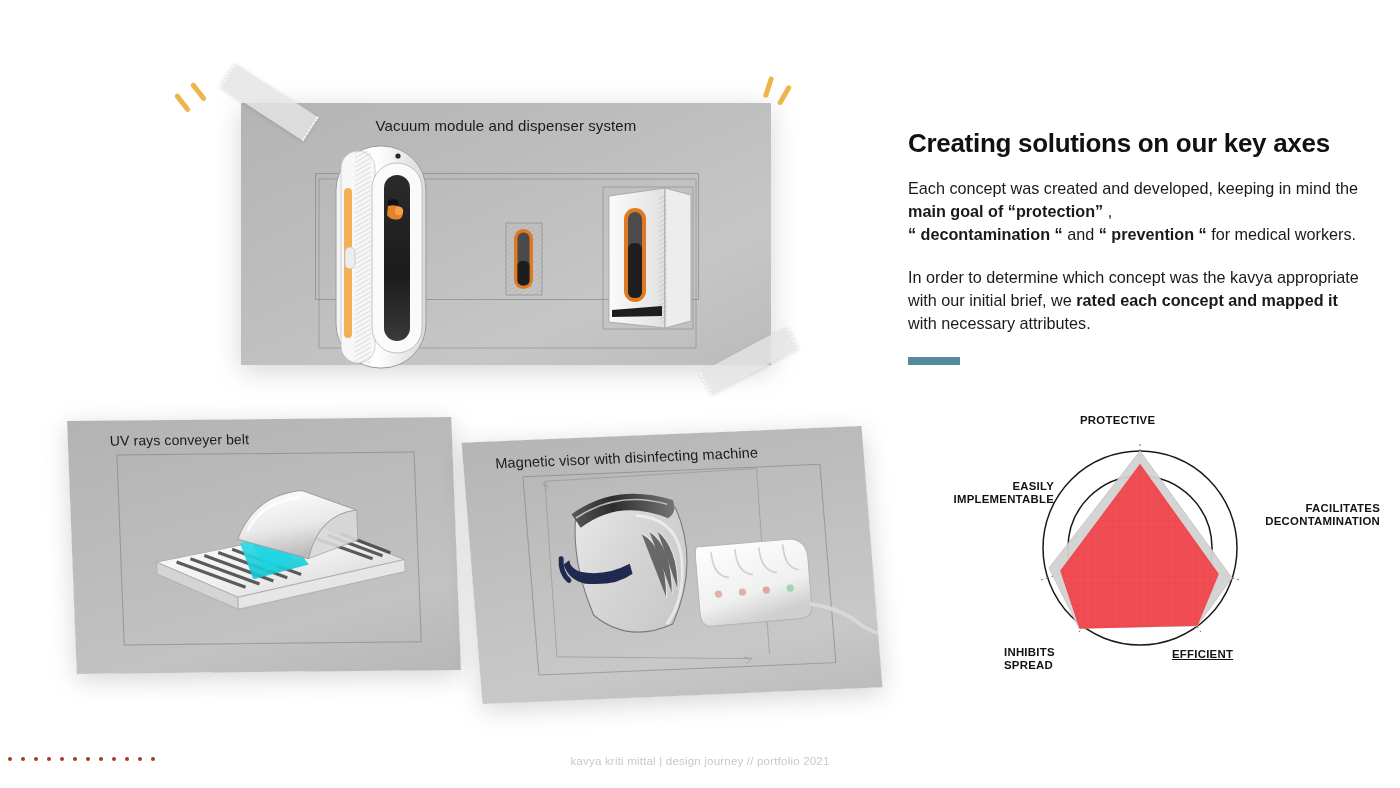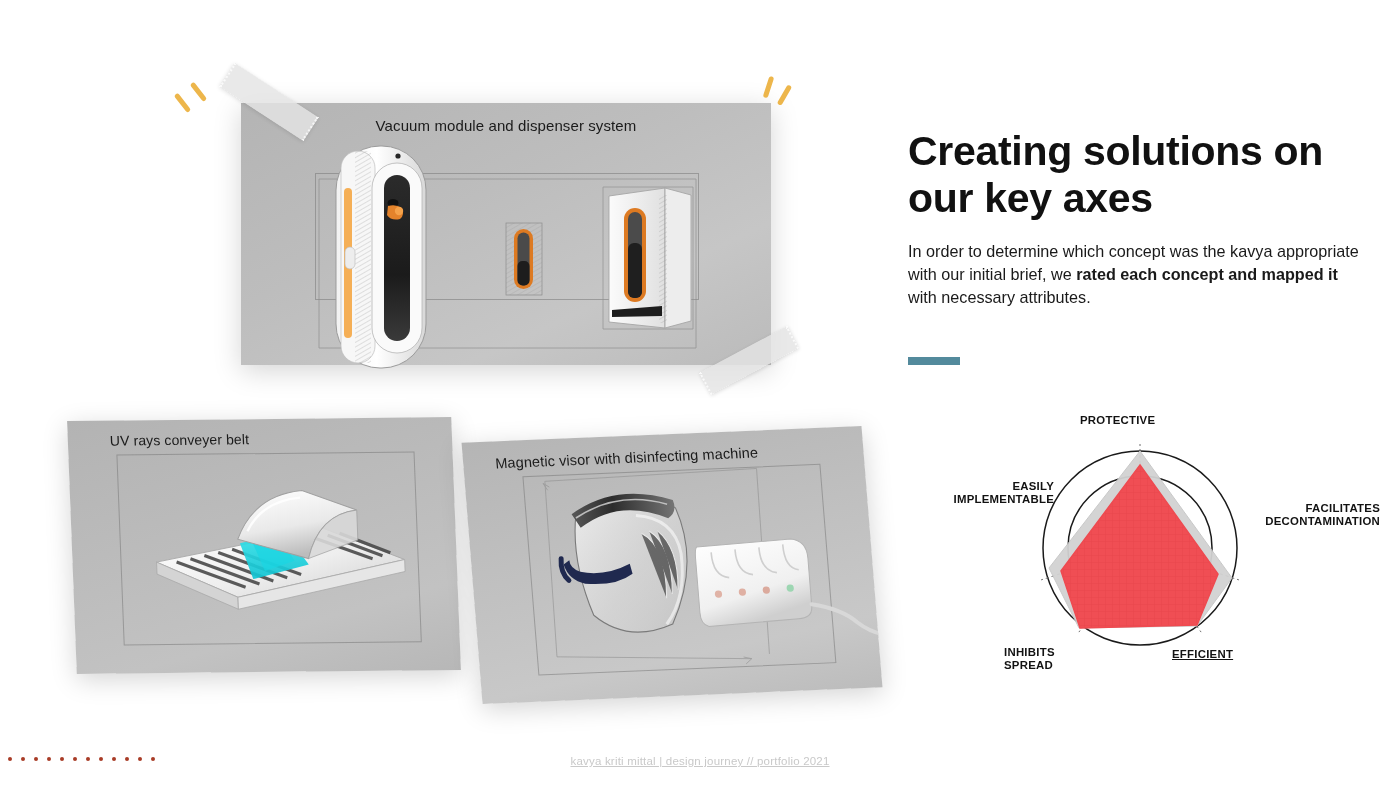--- a/index.html
+++ b/index.html
@@ -86,21 +86,21 @@
   #sparkle-left  i:nth-child(1){ left: 4px;  top: 14px; transform: rotate(-38deg); }
   #sparkle-left  i:nth-child(2){ left: 20px; top: 3px;  transform: rotate(-38deg); }
   #sparkle-right { left: 762px; top: 72px; }
   #sparkle-right i:nth-child(1){ left: 4px;  top: 4px;  transform: rotate(18deg); }
   #sparkle-right i:nth-child(2){ left: 20px; top: 12px; transform: rotate(30deg); }
 
   
   .copy { position:absolute; left: 908px; top: 128px; width: 460px; }
   .copy h1 {
     margin: 0 0 18px 0;
-    font-size: 41px;
+    font-size: 26px;
     font-weight: 700;
     letter-spacing: -.3px;
     color: #111111;
     font-family: "Liberation Sans", sans-serif;
   }
   .copy p {
     margin: 0 0 20px 0;
     font-size: 16.2px;
     line-height: 1.42;
     color: #1a1a1a;
@@ -125,21 +125,21 @@
   }
   .al-protective     { left: 150px; top: 6px;  width: 120px; }
   .al-facilitates    { left: 320px; top: 94px; text-align:right;  width: 130px; }
   .al-efficient      { left: 242px; top: 240px; text-align:left; width: 110px; text-decoration: underline; }
   .al-inhibits       { left: 74px;  top: 238px; text-align:left; width: 96px; }
   .al-easily         { left: 0px;   top: 72px;  text-align:right; width: 124px; }
 
   
   .footer {
     position:absolute; left: 0; right: 0; top: 755px;
-    text-align:center; font-size: 11.5px; color: #c9c9c9; letter-spacing:.2px;text-decoration:underline;
+    text-align:center; font-size: 11.5px; color: #c9c9c9; letter-spacing:.2px;
   }
   .dots { position:absolute; left: 8px; top: 757px; display:flex; gap: 9px; }
   .dots span {
     display:block; width: 4px; height: 4px; border-radius: 50%; background: #a83b26;
   }
 </style>
 </head>
 <body>
 
 <div class="slide">
@@ -333,20 +333,21 @@
       </div>
     <div class="sparkle" id="sparkle-right">
         <i></i>
         <i></i>
       </div>
   </div>
 
   <div class="copy">
     <h1>Creating solutions on our key axes</h1>
 
+    <p><span>Each concept was created and developed, keeping in mind the </span><b>main goal of “protection”</b><span> ,</span><br><b>“ decontamination “</b><span> and </span><b>“ prevention “</b><span> for medical workers.</span></p>
 
     <p><span>In order to determine which concept was the kavya appropriate with our initial brief, we </span><b>rated each concept and mapped it</b><span> with necessary attributes.</span></p>
   </div>
   <div class="rule"></div>
 
   <div class="radar-wrap">
     <svg class="radar-svg" width="440" height="280" viewBox="0 0 440 280">
       <defs>
         <pattern id="redgrid" width="7" height="7" patternUnits="userSpaceOnUse">
           <rect width="7" height="7" fill="#f04e54"></rect>

